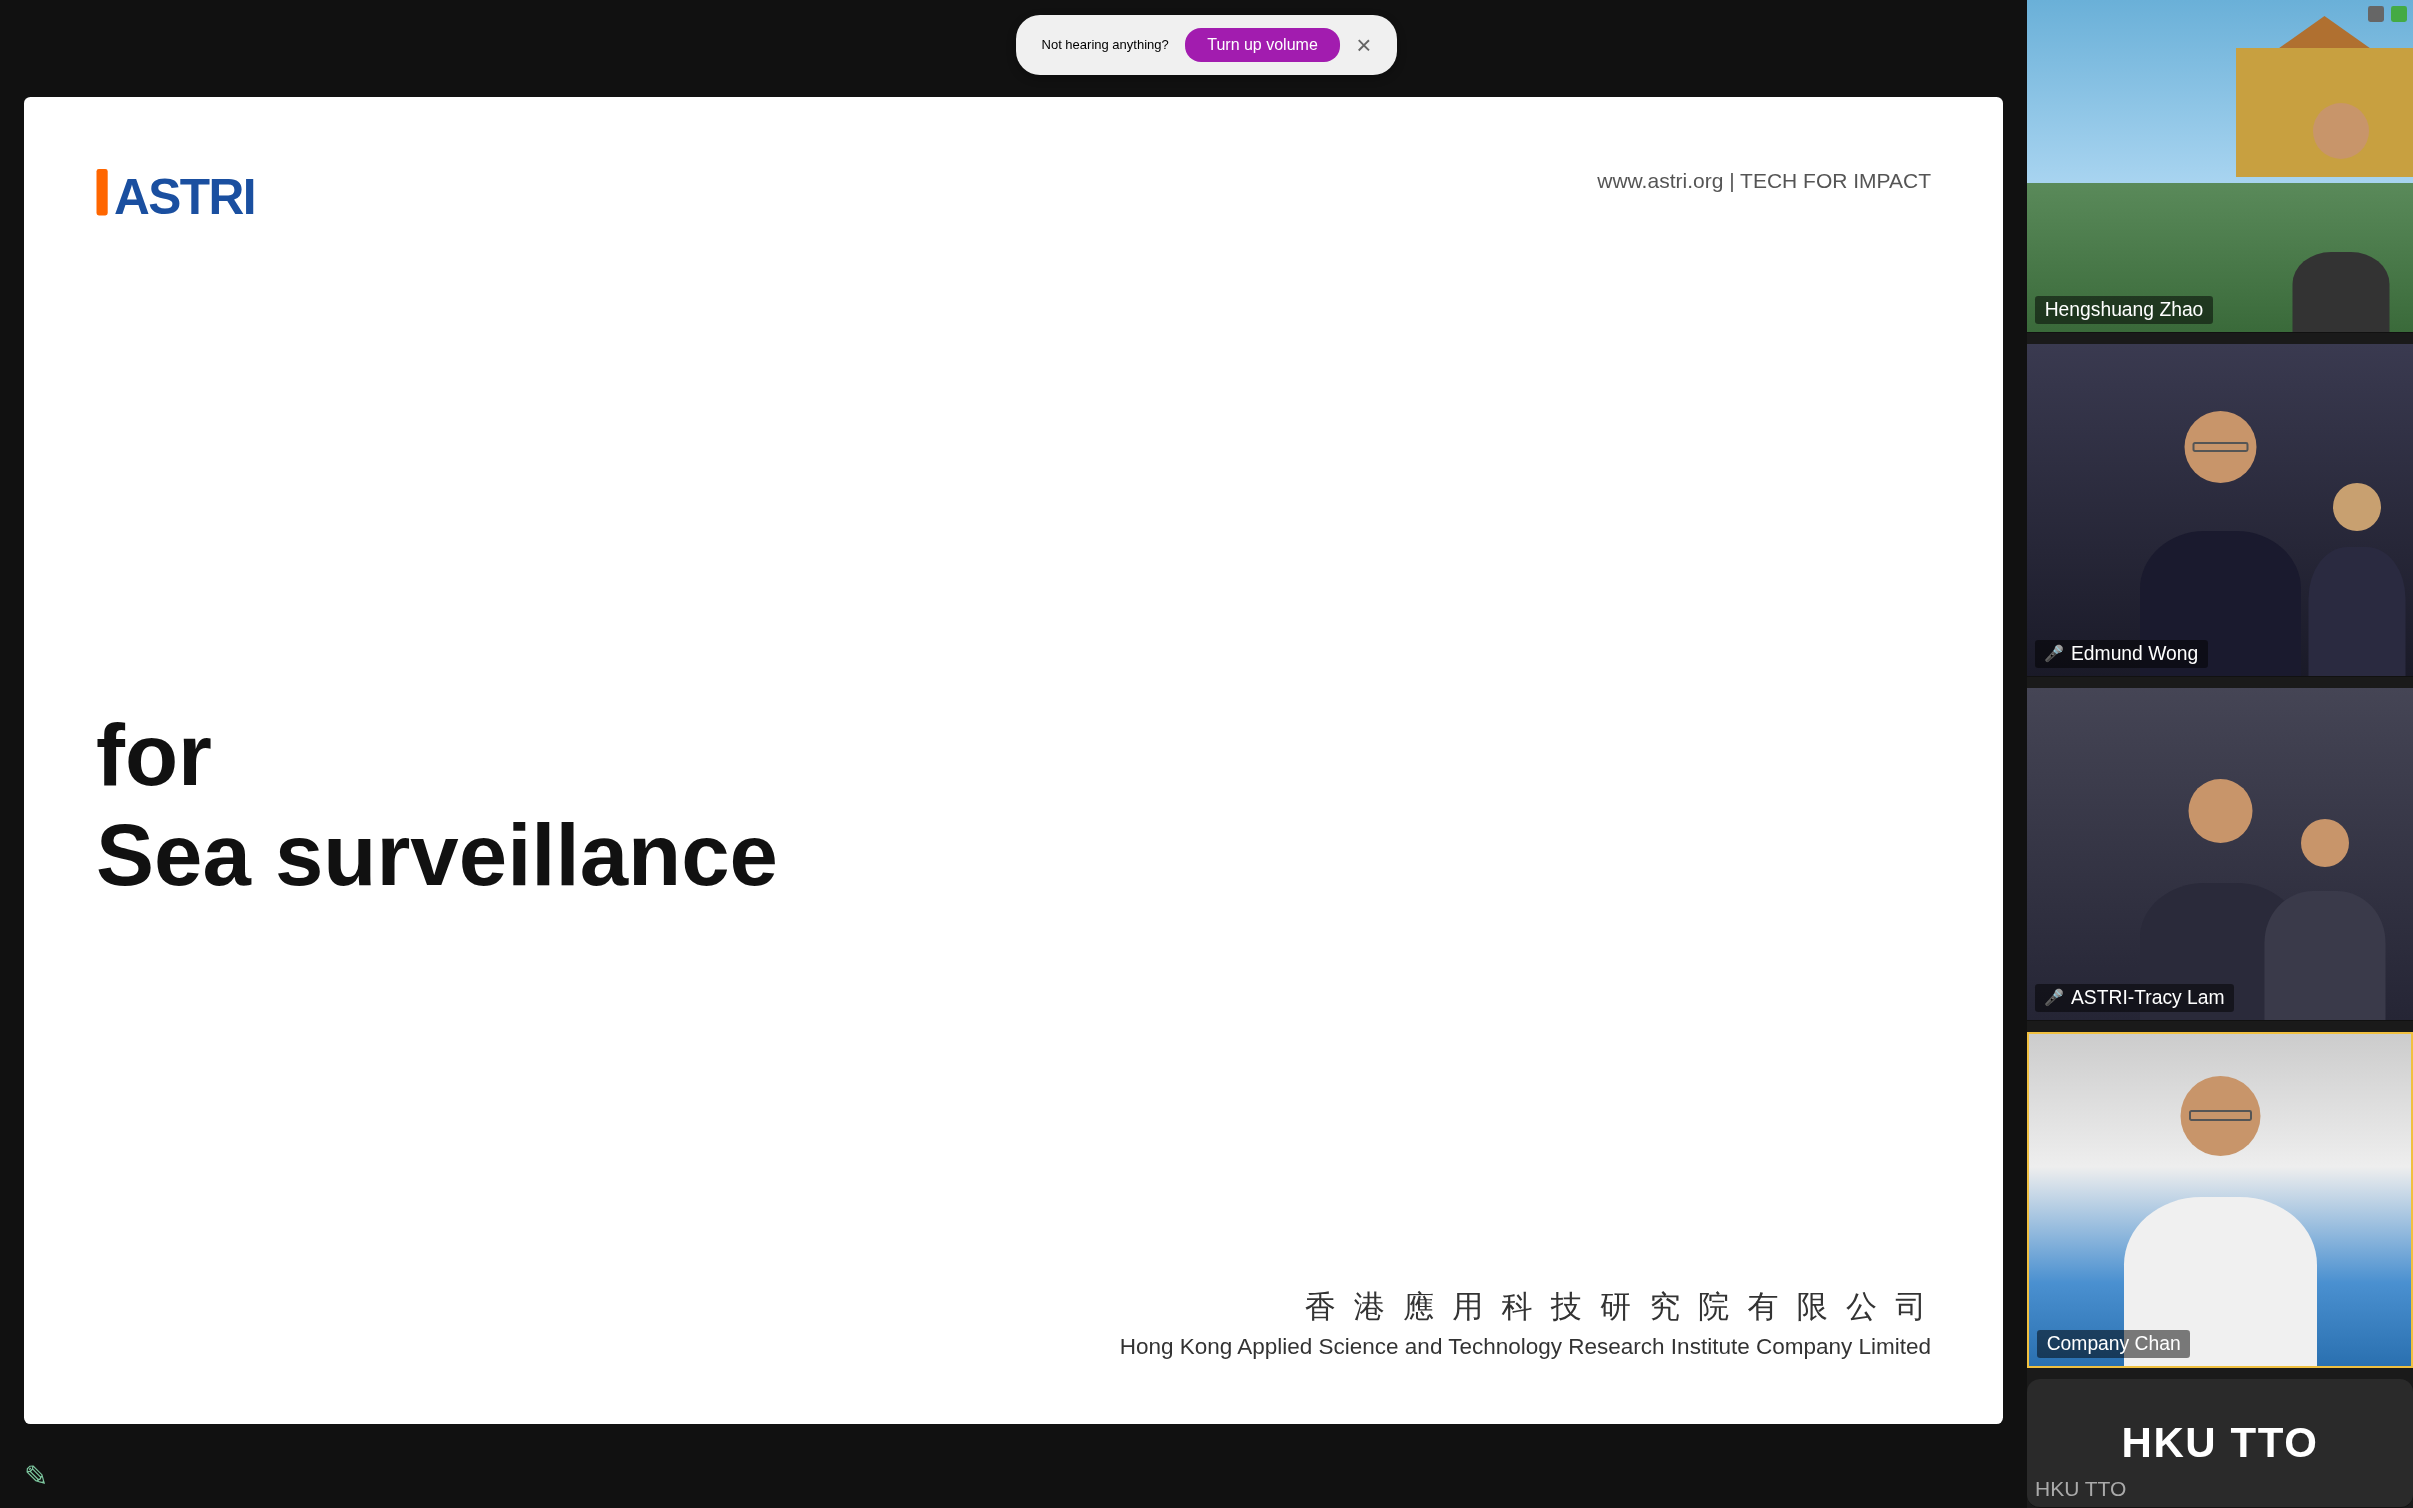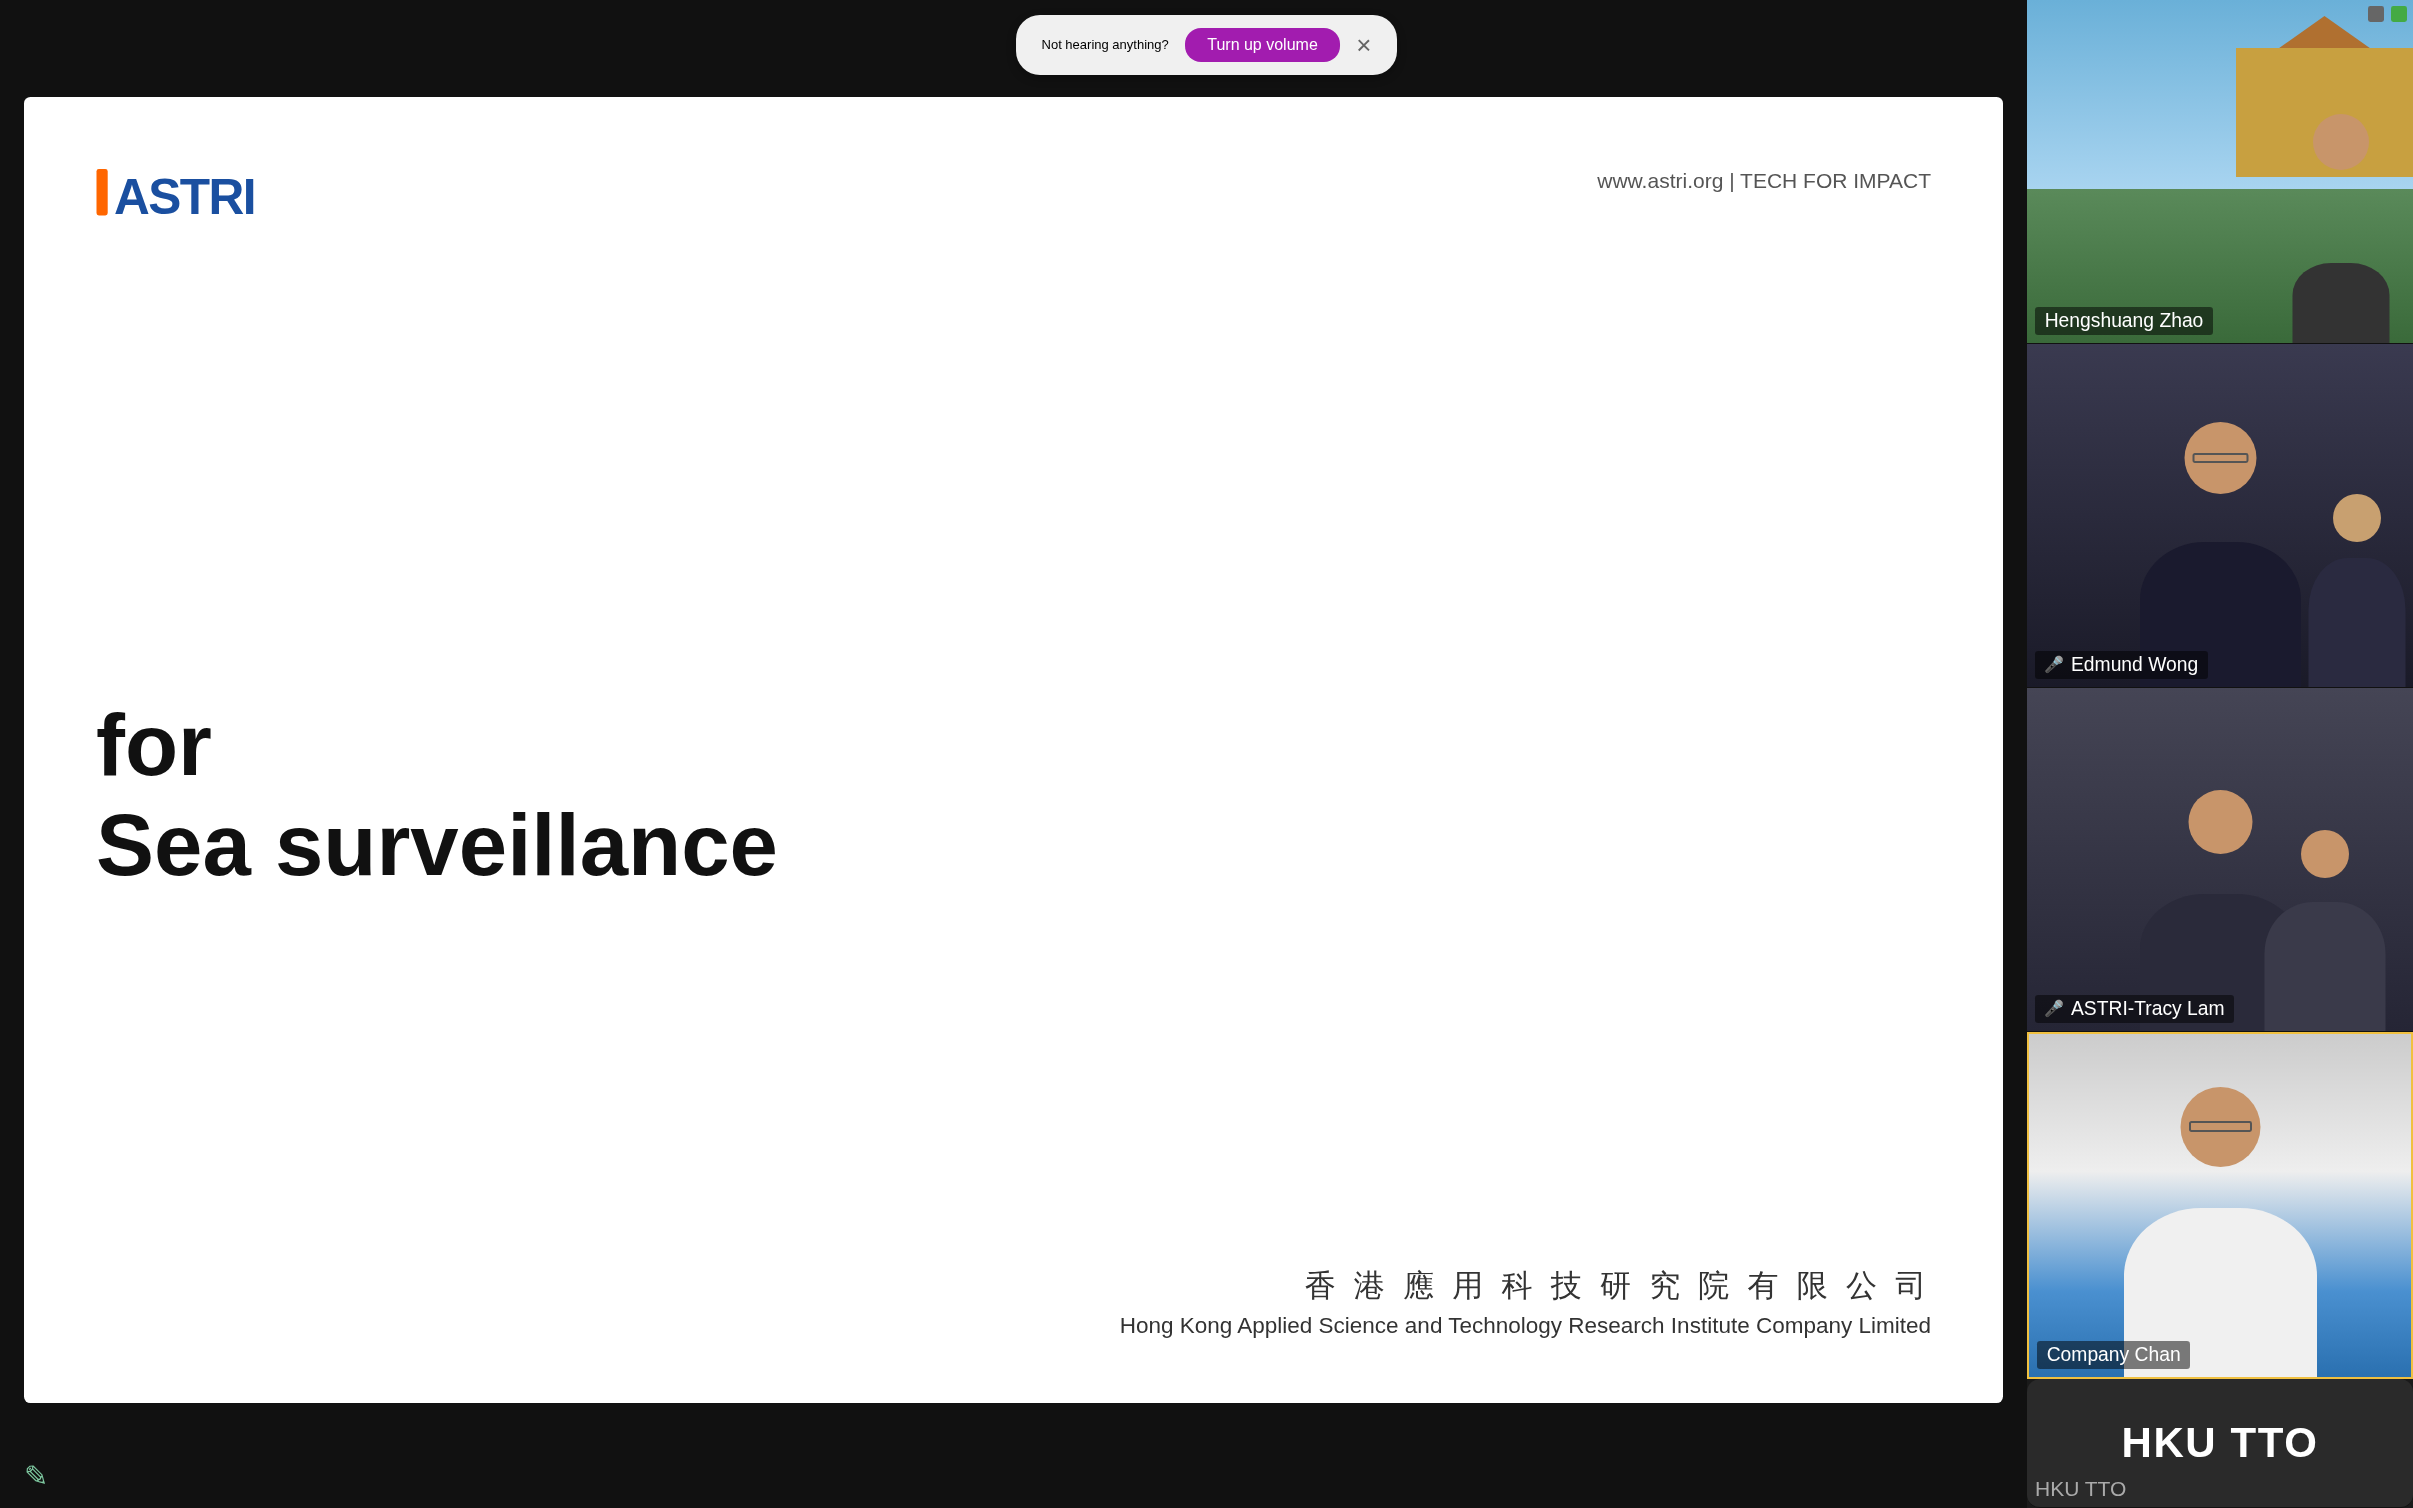--- a/index.html
+++ b/index.html
@@ -58,21 +58,21 @@
     
     #presentation-area {
       flex: 1;
       display: flex;
       flex-direction: column;
       background: #111;
       position: relative;
     }
 
     #slide-container {
-      margin: 97px 24px 41px 24px;
+      margin: 97px 24px 20px 24px;
       flex: 1;
       background: white;
       border-radius: 6.4px;
       position: relative;
       display: flex;
       flex-direction: column;
       padding: 64px 72px 64px 72px;
     }
 
     #slide-header {
@@ -136,20 +136,21 @@
       font-size: 29px;
       cursor: pointer;
     }
 
     
     #sidebar {
       width: 386px;
       background: #1a1a1a;
       display: flex;
       flex-direction: column;
+      gap: 11px;
     }
 
     .video-tile {
       flex: 1;
       position: relative;
       overflow: hidden;
       border-bottom: 1.6px solid #111;
     }
 
     .video-tile.active {

